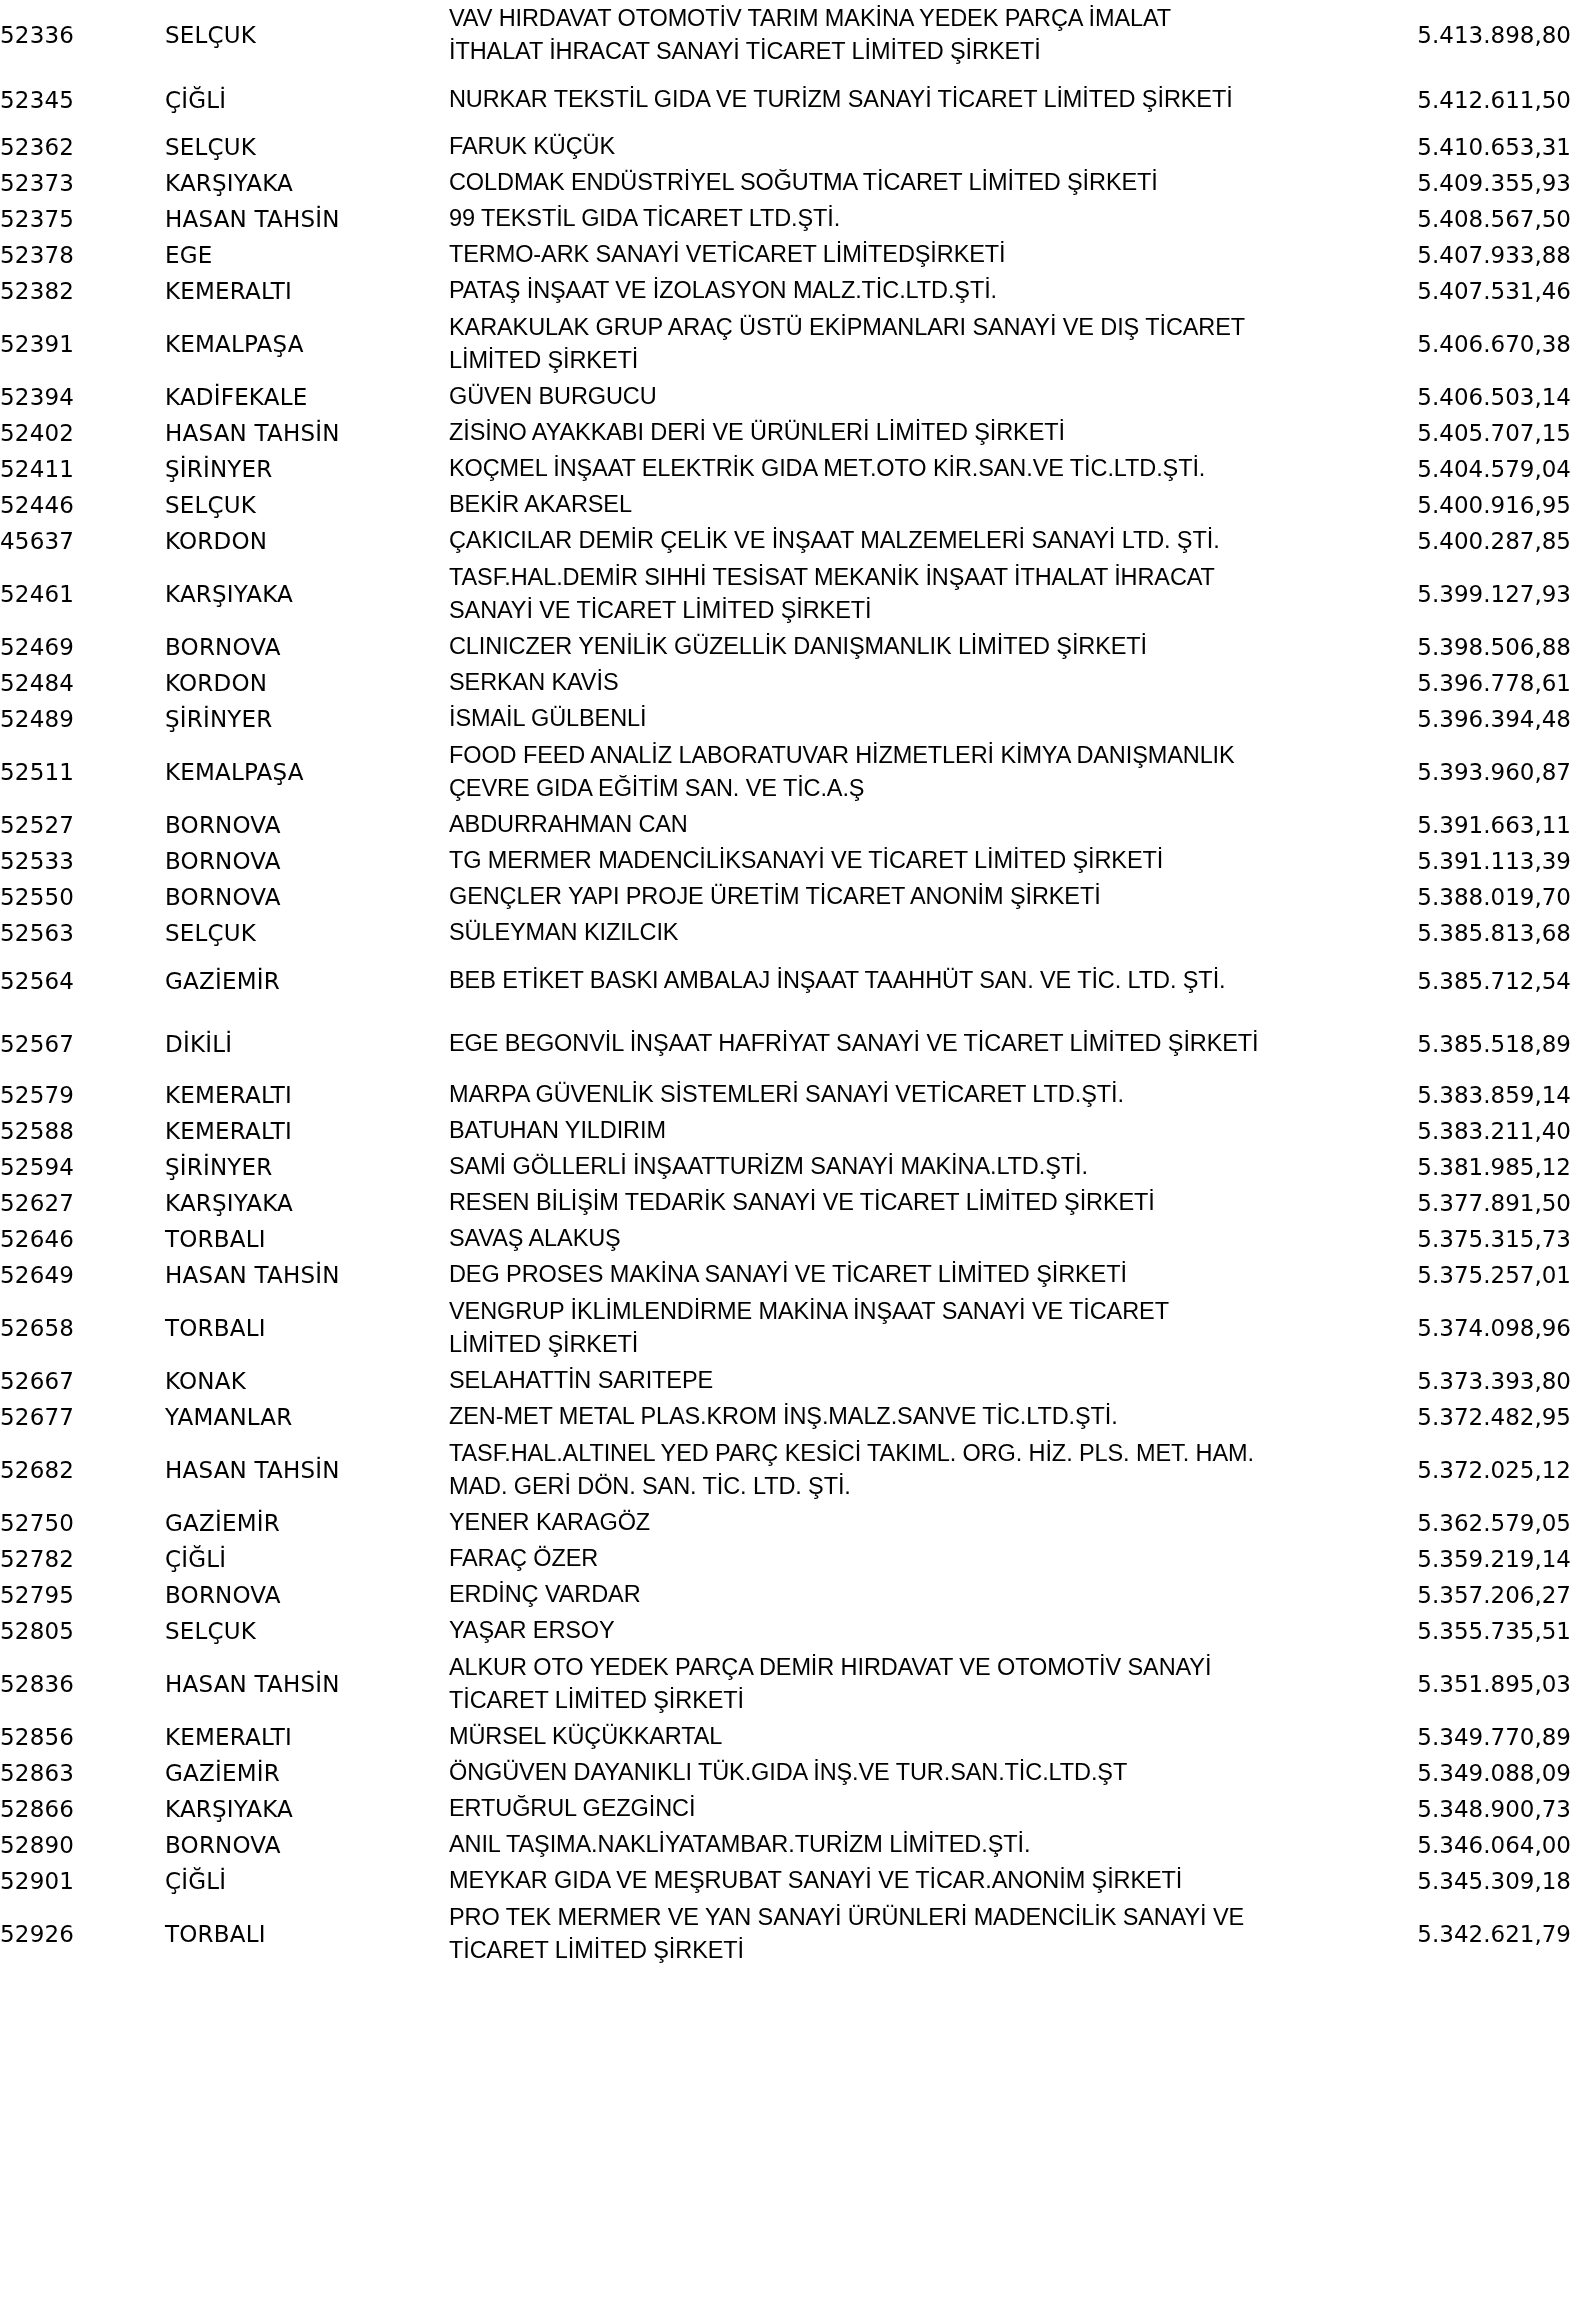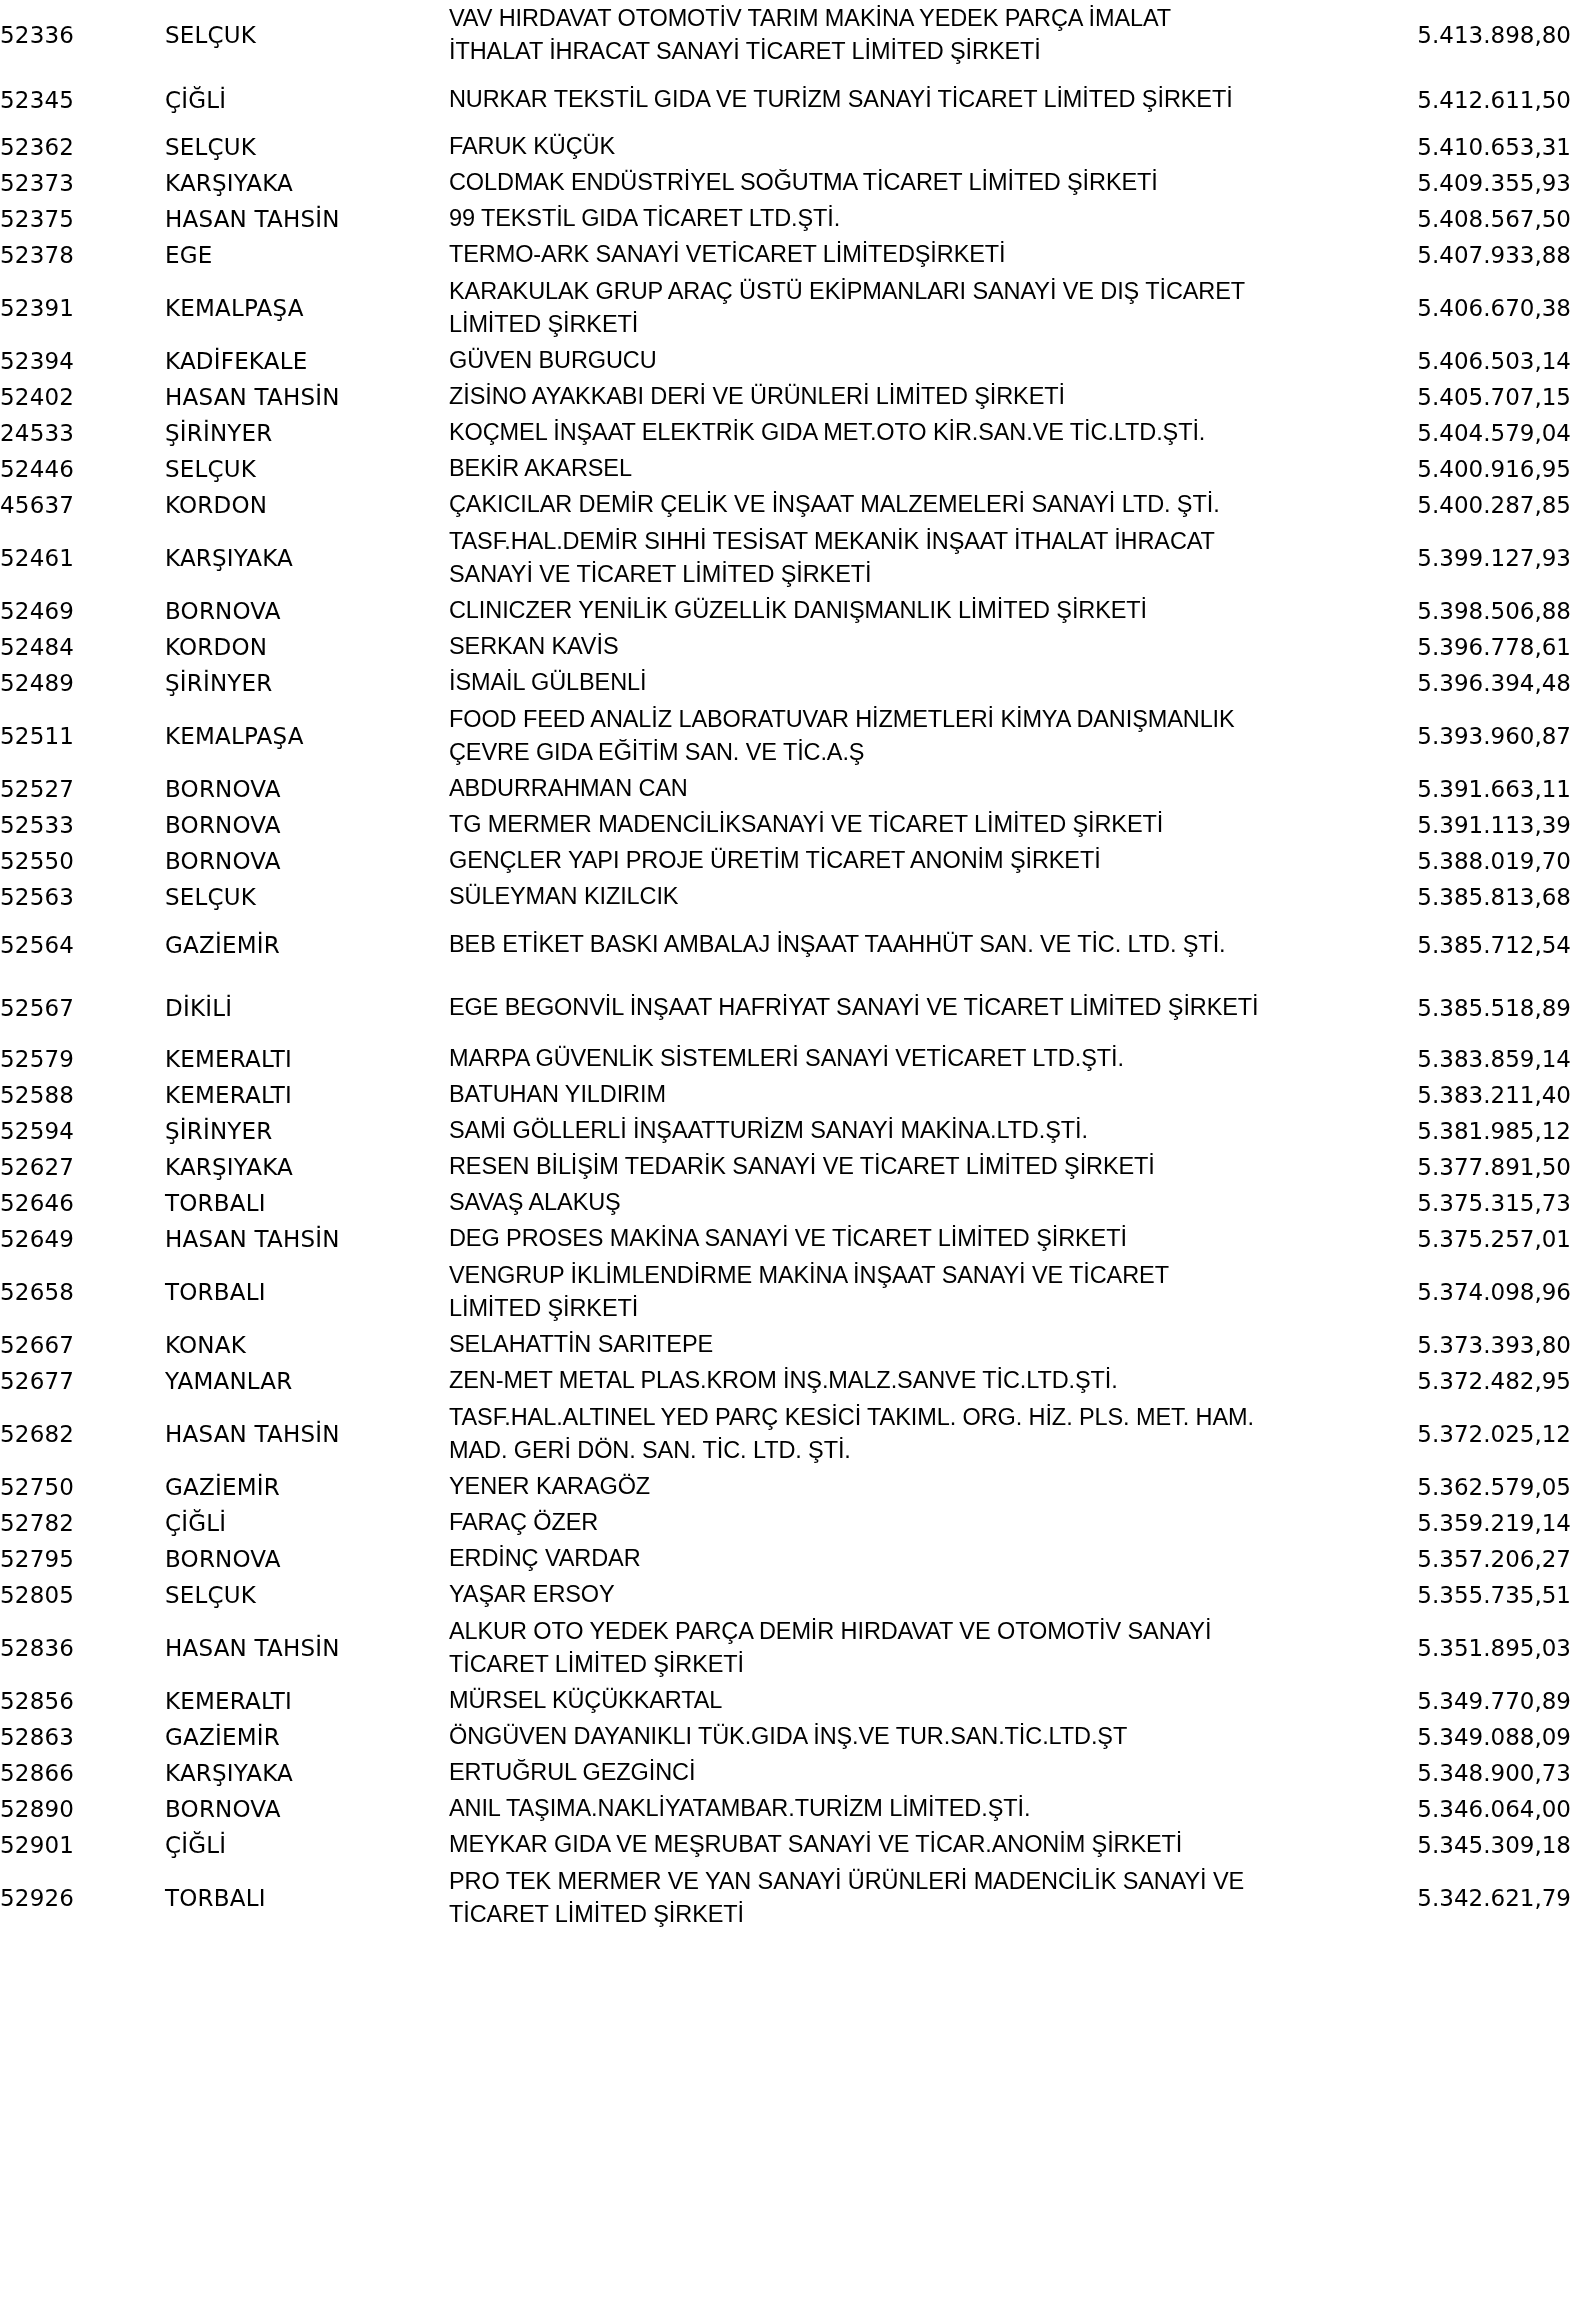--- a/index.html
+++ b/index.html
@@ -121,20 +121,28 @@
           <td class="cell-amount">5.408.567,50</td>
         </tr>
         <tr class="row-1line">
           <td class="cell-id">52378</td>
           <td class="cell-district">EGE</td>
           <td class="cell-name">
             <span class="nm-line">TERMO-ARK SANAYİ VETİCARET LİMİTEDŞİRKETİ</span>
           </td>
           <td class="cell-amount">5.407.933,88</td>
         </tr>
+        <tr class="row-1line">
+          <td class="cell-id">52382</td>
+          <td class="cell-district">KEMERALTI</td>
+          <td class="cell-name">
+            <span class="nm-line">PATAŞ İNŞAAT VE İZOLASYON MALZ.TİC.LTD.ŞTİ.</span>
+          </td>
+          <td class="cell-amount">5.407.531,46</td>
+        </tr>
         <tr class="row-2line">
           <td class="cell-id">52391</td>
           <td class="cell-district">KEMALPAŞA</td>
           <td class="cell-name">
             <span class="nm-line">KARAKULAK GRUP ARAÇ ÜSTÜ EKİPMANLARI SANAYİ VE DIŞ TİCARET</span>
             <span class="nm-line">LİMİTED ŞİRKETİ</span>
           </td>
           <td class="cell-amount">5.406.670,38</td>
         </tr>
         <tr class="row-1line">
@@ -147,21 +155,21 @@
         </tr>
         <tr class="row-1line">
           <td class="cell-id">52402</td>
           <td class="cell-district">HASAN TAHSİN</td>
           <td class="cell-name">
             <span class="nm-line">ZİSİNO AYAKKABI DERİ VE ÜRÜNLERİ LİMİTED ŞİRKETİ</span>
           </td>
           <td class="cell-amount">5.405.707,15</td>
         </tr>
         <tr class="row-1line">
-          <td class="cell-id">24533</td>
+          <td class="cell-id">52411</td>
           <td class="cell-district">ŞİRİNYER</td>
           <td class="cell-name">
             <span class="nm-line">KOÇMEL İNŞAAT ELEKTRİK GIDA MET.OTO KİR.SAN.VE TİC.LTD.ŞTİ.</span>
           </td>
           <td class="cell-amount">5.404.579,04</td>
         </tr>
         <tr class="row-1line">
           <td class="cell-id">52446</td>
           <td class="cell-district">SELÇUK</td>
           <td class="cell-name">

